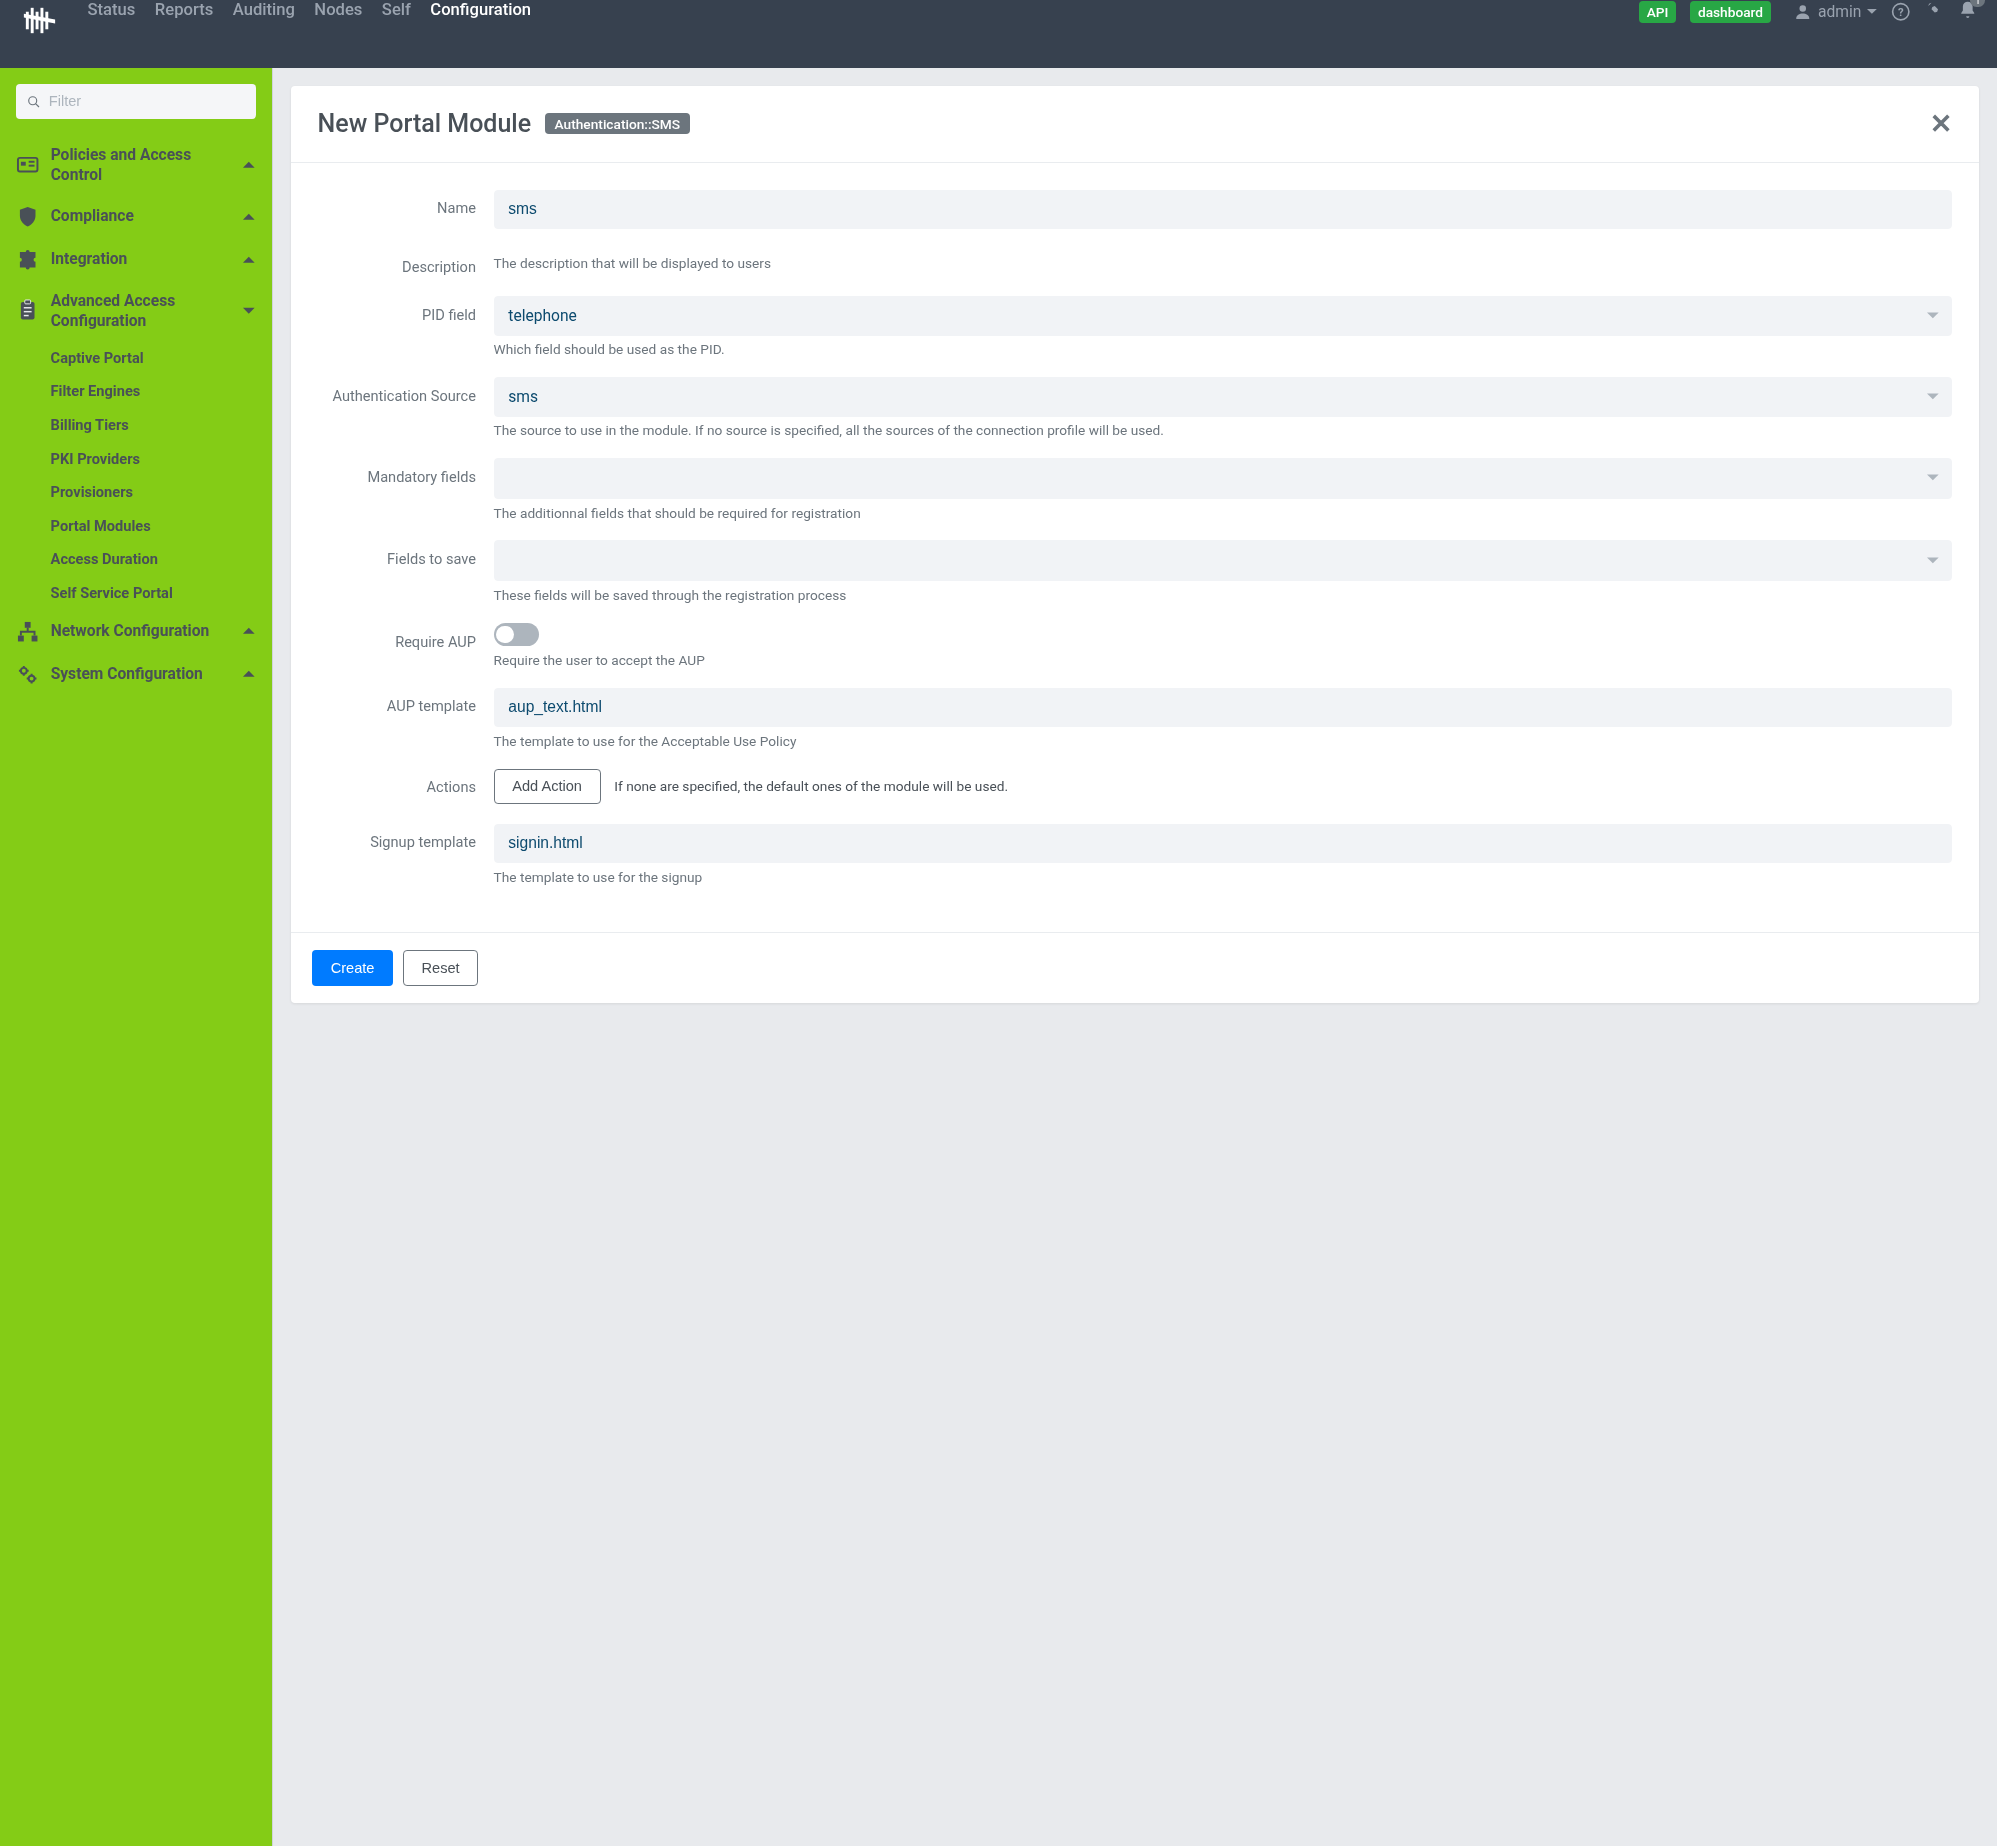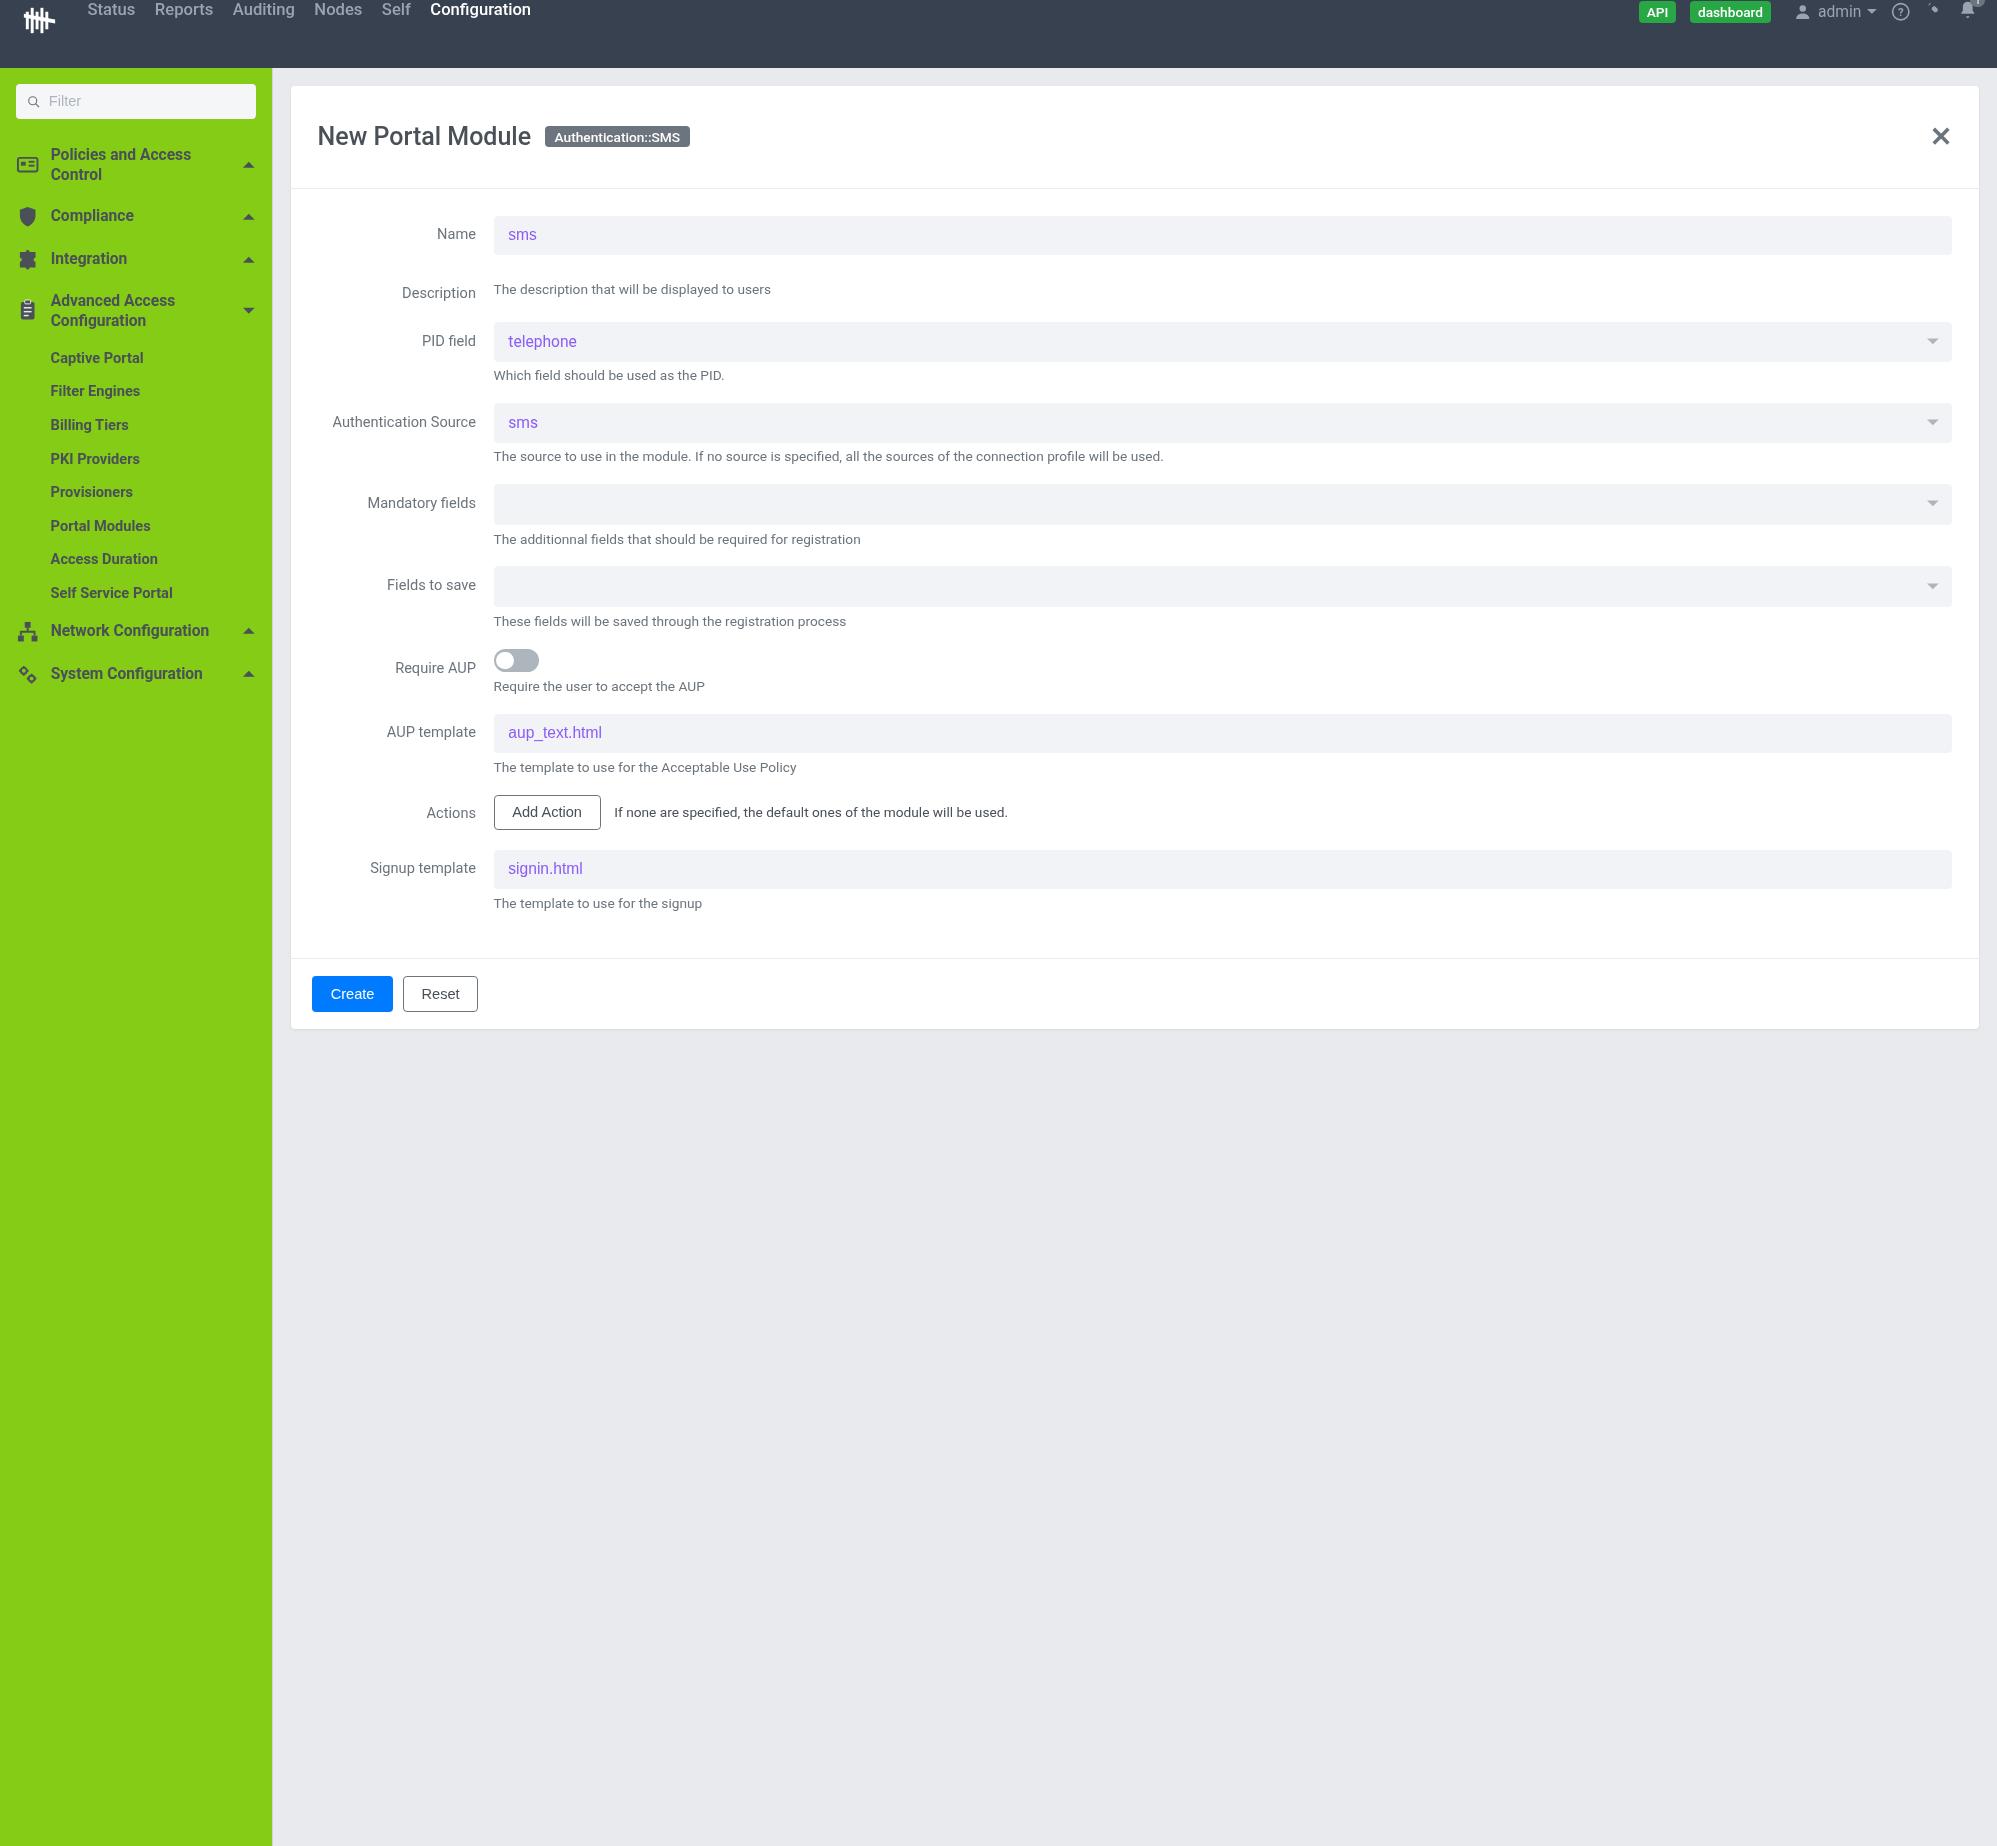--- a/index.html
+++ b/index.html
@@ -153,21 +153,21 @@
   overflow-y: auto;
 }
 .card {
   background: #fff;
   border-radius: 3.9px;
   box-shadow: 0 1px 2.9px rgba(0,0,0,.08);
 }
 .card-header {
   display: flex;
   align-items: center;
-  padding: 35px 27px;
+  padding: 22px 27px;
   border-bottom: 1px solid #e9ecef;
 }
 .card-title {
   font-size: 25px;
   font-weight: 500;
   color: #495057;
 }
 .card-badge {
   background: #6c757d;
   color: #fff;
@@ -203,21 +203,21 @@
 .form-field {
   flex: 1;
 }
 .form-control {
   width: 100%;
   background: #f1f3f6;
   border: 1px solid #f1f3f6;
   border-radius: 3.9px;
   padding: 9.8px 13.7px;
   font-size: 15.6px;
-  color: #8b5cf6;
+  color: #0c4a6e;
 }
 .select-wrap {
   position: relative;
 }
 .select-caret {
   position: absolute;
   right: 13.7px;
   top: 50%;
   transform: translateY(-50%);
   width: 11.7px;

